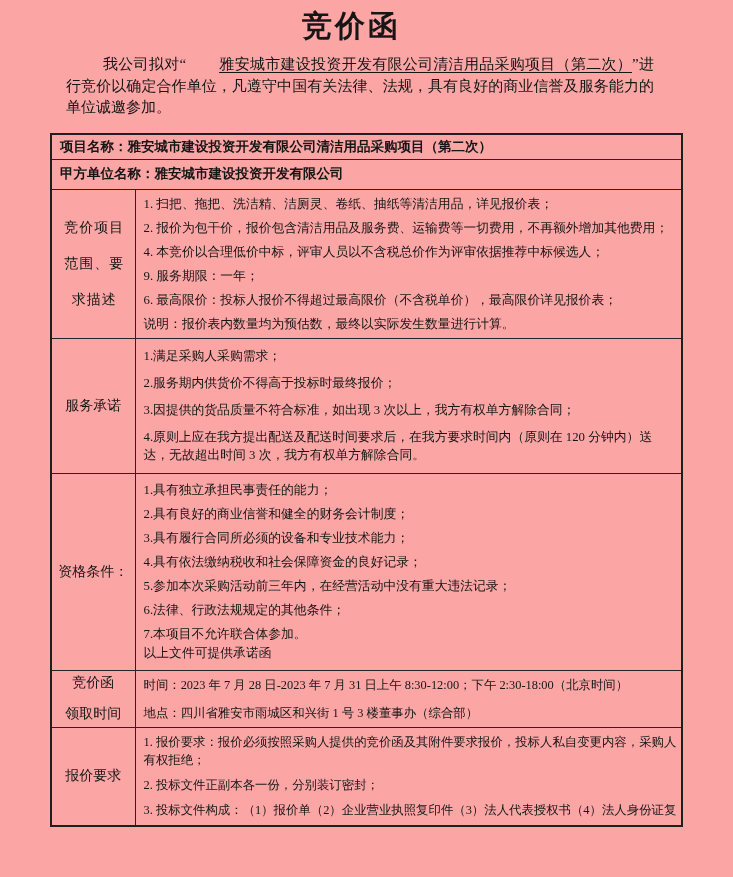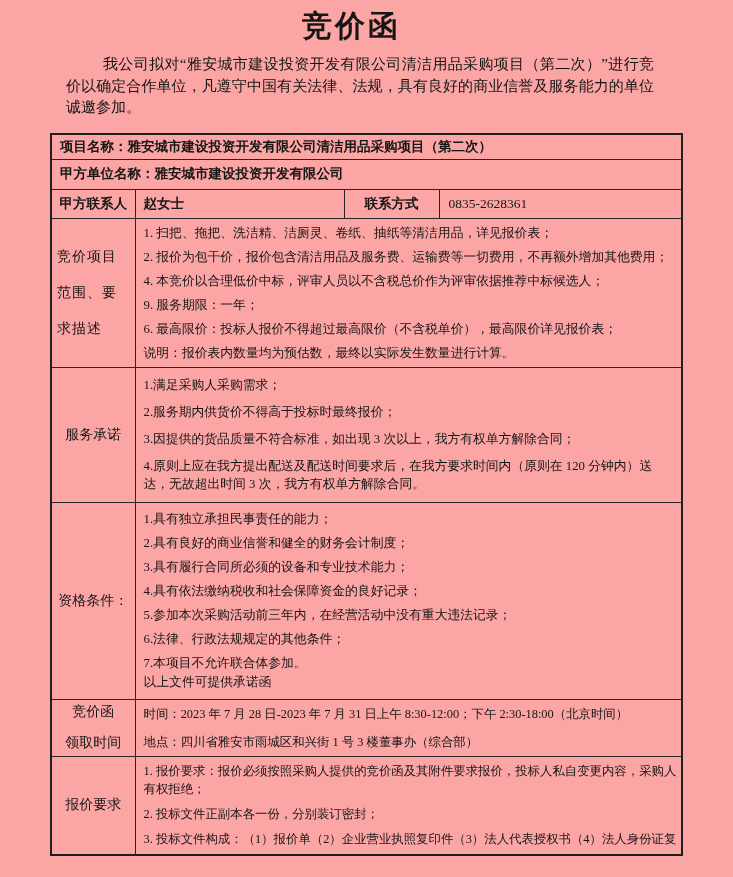--- a/index.html
+++ b/index.html
@@ -9,40 +9,40 @@
 
   .title {
     position:absolute; top:6px; left:-15px; width:733px;
     text-align:center; font-size:30px; font-weight:700; letter-spacing:3px;
   }
 
   .intro {
     position:absolute; top:54px; left:66px; width:588px;
     font-size:15px; line-height:21.5px; text-align:justify; text-indent:37px;
   }
-  .u { text-underline-offset:3px; }
+  .u { text-decoration:underline; text-underline-offset:3px;margin-left:33px; }
 
   table.doc-table {
     position:absolute; top:133px; left:50px; width:631px;
     border-collapse:collapse; table-layout:fixed;
     border:2px solid #1f1f1f;
   }
   td { border:1.5px solid #262626; vertical-align:middle; overflow:hidden; }
 
   
   .hdr { font-family:"Liberation Sans","DejaVu Sans",sans-serif; font-weight:600; font-size:13.5px; padding:2px 8px; text-align:left; }
   .r1 td { height:25px; }
   .r2 td { height:30px;font-family:Liberation Serif, serif; }
   .r3 td { height:29px; }
   .lbl-c { text-align:center; padding:2px 2px; }
   .num { font-family:"Liberation Serif","DejaVu Serif",serif; font-weight:400; font-size:13.5px; padding:2px 9px; }
 
   
   .row-label { font-size:14px; text-align:center; padding:2px 3px; line-height:20px; }
-  .scope-lbl { text-align:left; letter-spacing:1px; line-height:36px; padding:2px 3px 2px 5px; }
+  .scope-lbl { text-align:center; letter-spacing:1px; line-height:36px; padding:2px 3px 2px 5px; }
   .pickup-lbl div { line-height:18px; }
   .pickup-lbl div + div { margin-top:13px; }
 
   
   .content { padding:5px 4px 5px 8px; font-size:12.8px; line-height:18px; text-align:left; }
   .cell-line { line-height:18px;font-family:Liberation Serif, serif; }
   .scope   .cell-line + .cell-line { margin-top:6px; }
   .service .cell-line + .cell-line { margin-top:9px; }
   .qual    .cell-line + .cell-line { margin-top:6px; }
   .qual    .cell-line:last-child   { margin-top:1px; }
@@ -72,26 +72,20 @@
         <col style="width:209px">
         <col style="width:95px">
         <col style="width:243px">
     </colgroup>
     <tbody>
       <tr class="r1">
         <td colspan="4" class="hdr">项目名称：雅安城市建设投资开发有限公司清洁用品采购项目（第二次）</td>
       </tr>
       <tr class="r2">
         <td colspan="4" class="hdr">甲方单位名称：雅安城市建设投资开发有限公司</td>
-      </tr>
-      <tr class="r3">
-        <td class="hdr lbl-c">甲方联系人</td>
-        <td class="hdr">赵女士</td>
-        <td class="hdr lbl-c">联系方式</td>
-        <td class="num">0835-2628361</td>
       </tr>
       <tr class="r4">
         <td class="row-label scope-lbl">竞价项目范围、要求描述</td>
         <td colspan="3" class="content scope">
             <div class="cell-line">1. 扫把、拖把、洗洁精、洁厕灵、卷纸、抽纸等清洁用品，详见报价表；</div>
             <div class="cell-line">2. 报价为包干价，报价包含清洁用品及服务费、运输费等一切费用，不再额外增加其他费用；</div>
             <div class="cell-line">4. 本竞价以合理低价中标，评审人员以不含税总价作为评审依据推荐中标候选人；</div>
             <div class="cell-line">9. 服务期限：一年；</div>
             <div class="cell-line">6. 最高限价：投标人报价不得超过最高限价（不含税单价），最高限价详见报价表；</div>
             <div class="cell-line">说明：报价表内数量均为预估数，最终以实际发生数量进行计算。</div>

